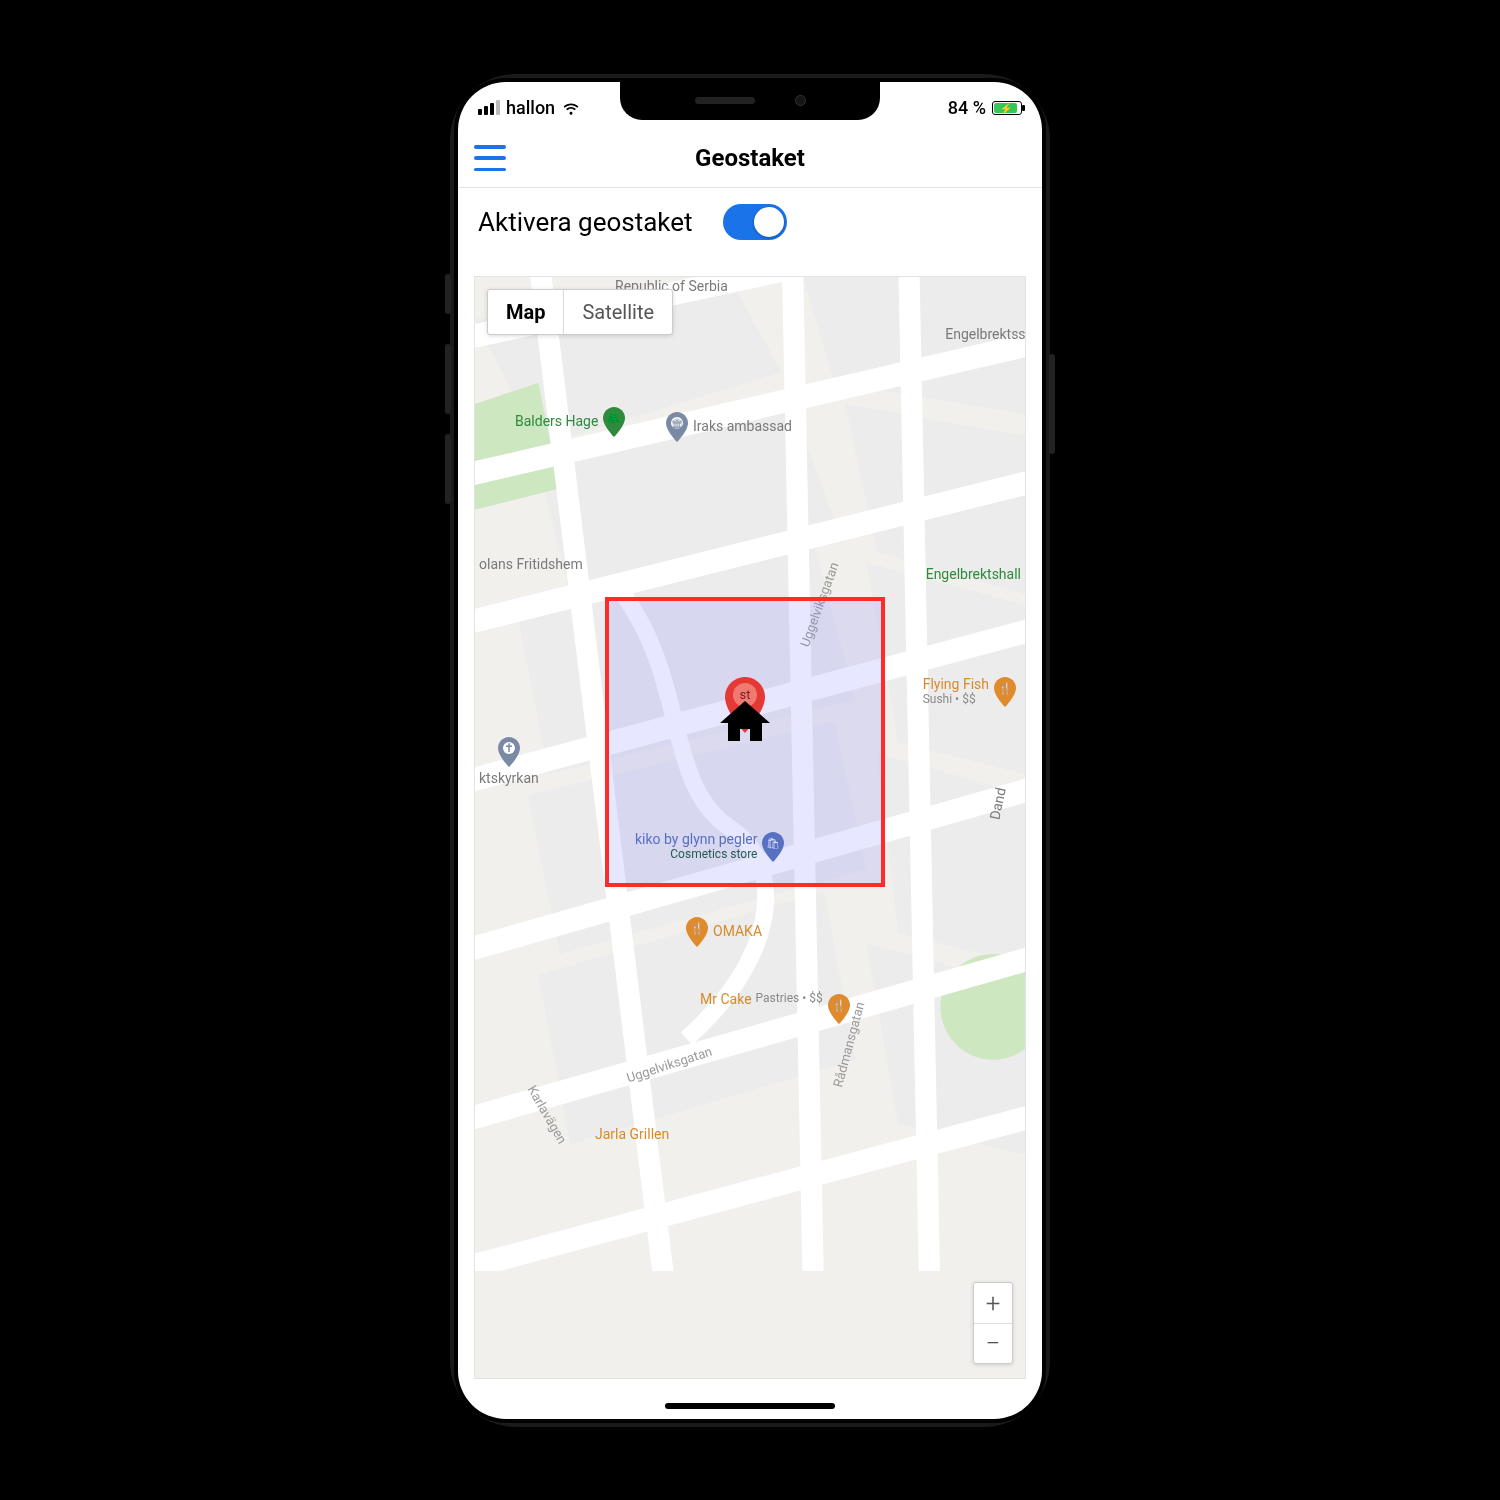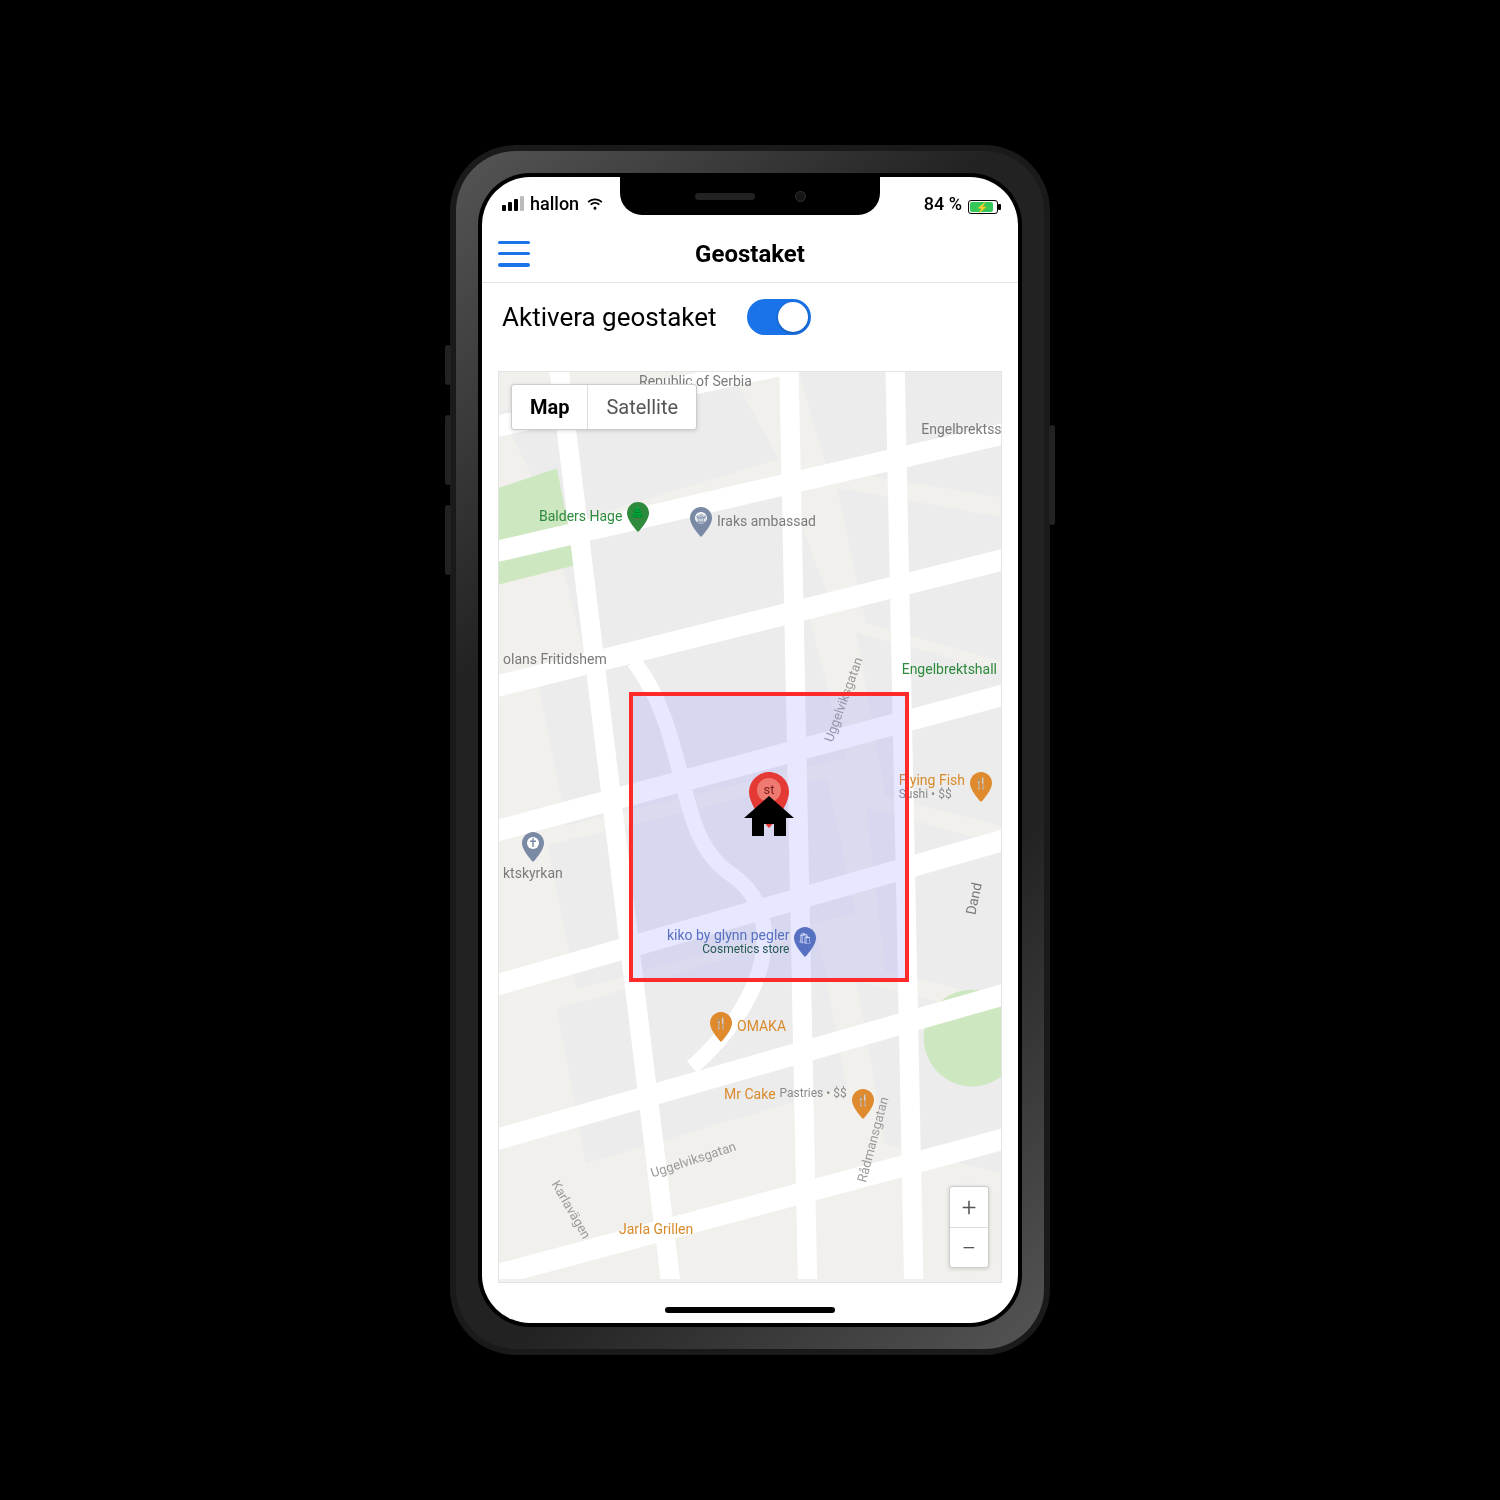--- a/index.html
+++ b/index.html
@@ -13,24 +13,24 @@
   .stage {
     width: 1500px;
     height: 1500px;
     display: flex;
     align-items: center;
     justify-content: center;
     position: relative;
   }
   .phone {
     width: 600px;
-    height: 1210px;
+    height: 1353px;
     background: #1a1a1a;
     border-radius: 66px;
-    padding: 28px;
+    padding: 4px;
     position: relative;
     box-shadow: 30px 30px 60px rgba(0,0,0,0.8);
   }
   .phone::before {
     content: "";
     position: absolute;
     inset: 6px;
     border-radius: 60px;
     background: linear-gradient(135deg,#555,#222 30%,#222 70%,#555);
     z-index: 0;
@@ -85,21 +85,21 @@
     align-items: center;
     justify-content: space-between;
     padding: 4px 20px 0 20px;
     font-size: 18px;
     font-weight: 500;
     color: #000;
     position: relative;
     z-index: 5;
   }
   .status-left { display:flex; align-items:center; gap:6px; }
-  .status-right { display:flex; align-items:flex-end; gap:6px; }
+  .status-right { display:flex; align-items:center; gap:6px; }
   .signal-bars { display:flex; align-items:flex-end; gap:2px; }
   .signal-bars span { width:4px; background:#000; border-radius:1px; }
   .signal-bars span:nth-child(1){ height:6px;}
   .signal-bars span:nth-child(2){ height:9px;}
   .signal-bars span:nth-child(3){ height:12px;}
   .signal-bars span:nth-child(4){ height:15px; background:#bbb;}
   .wifi-icon { width:20px; height:20px; }
   .battery {
     width:30px; height:14px; border:1.5px solid #000; border-radius:3px; position:relative;
   }
@@ -154,21 +154,21 @@
   }
   .maptype div { padding:10px 18px; font-size:20px; color:#555; }
   .maptype div.active { font-weight:700; color:#000; }
   .maptype div + div { border-left:1px solid #ddd; }
   
   .poi {
     position:absolute; font-size:14px; line-height:1.1; white-space:nowrap;
     display:flex; align-items:center; gap:4px;
   }
   .poi.green { color:#2e8a3c; }
-  .poi.blue { color:#4f6fb5;margin-left:8px; }
+  .poi.blue { color:#4f6fb5; }
   .poi.orange { color:#d98a2b; }
   .poi.gray { color:#7a7a7a; }
   .poi .sub { display:block; font-size:12px; color:#8a8a8a; }
   
   .fence {
     position:absolute;
     border:4px solid #ff2b2b;
     background:rgba(120,120,255,0.18);
   }
   

